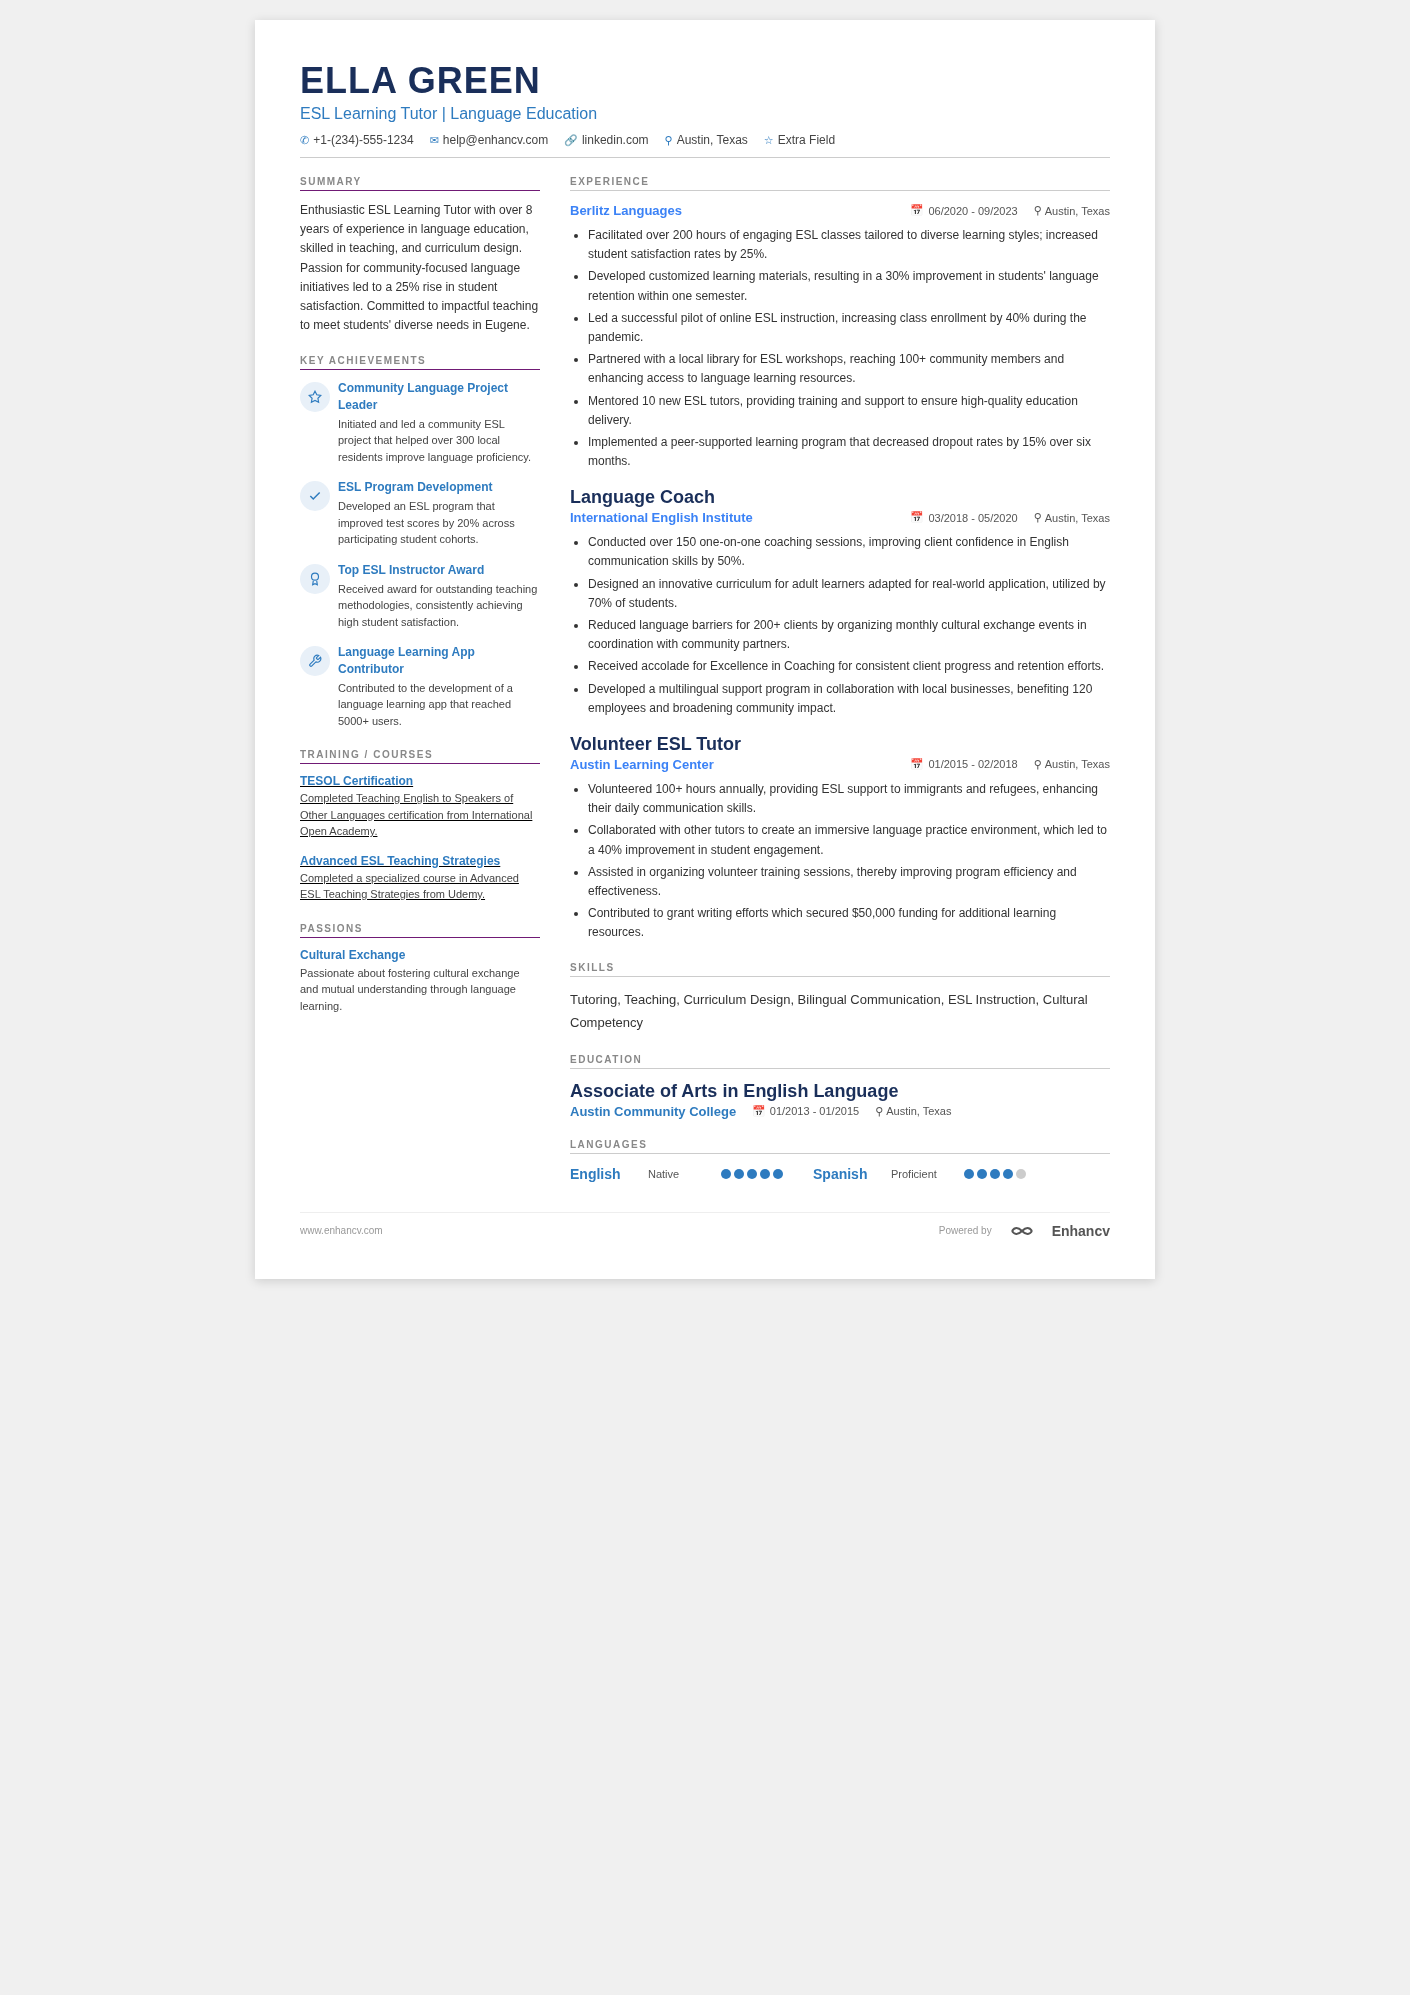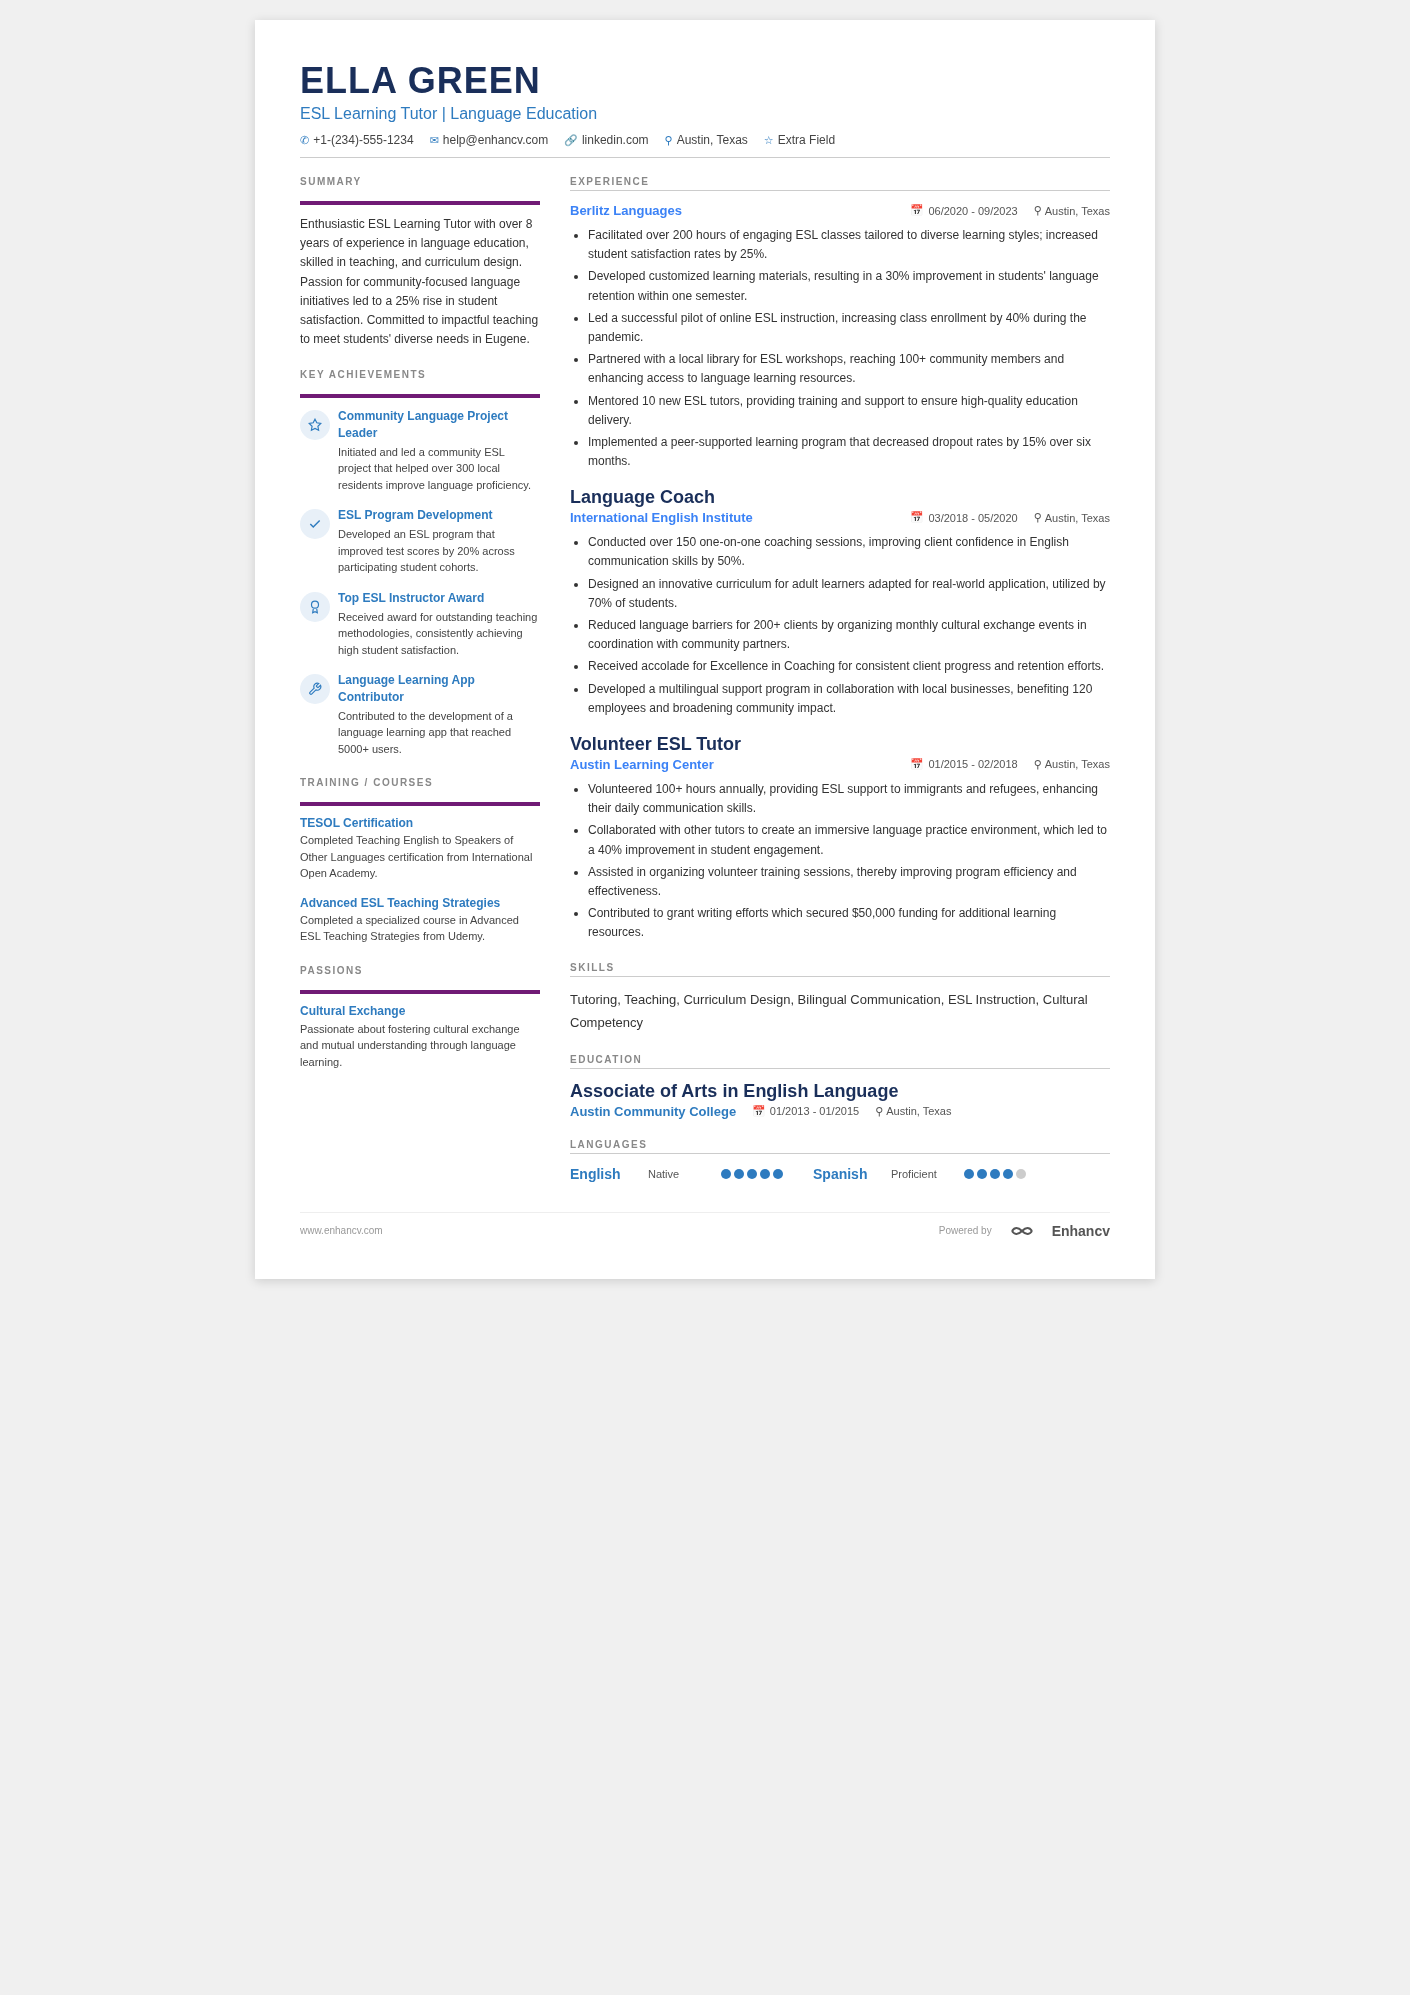--- a/index.html
+++ b/index.html
@@ -62,22 +62,22 @@
     .right-col {
       flex: 1;
     }
     
     .section-label {
       font-size: 10px;
       font-weight: 700;
       color: #888;
       letter-spacing: 1.5px;
       text-transform: uppercase;
-      border-bottom: 4px solid #701a75;
-      padding-bottom: 14px;
+      border-bottom: 1px solid #701a75;
+      padding-bottom: 3px;
       margin-bottom: 10px;
       margin-top: 20px;
     }
     .section-label:first-child {
       margin-top: 0;
     }
     
     .summary-text {
       font-size: 12px;
       color: #333;
@@ -113,20 +113,21 @@
     }
     .achievement-desc {
       font-size: 11px;
       color: #444;
       line-height: 1.5;
       margin-top: 2px;
     }
     
     .course-item {
       margin-bottom: 14px;
+      text-decoration: underline;
     }
     .course-title {
       font-size: 12px;
       font-weight: 700;
       color: #2e7bbf;
     }
     .course-desc {
       font-size: 11px;
       color: #444;
       line-height: 1.5;

